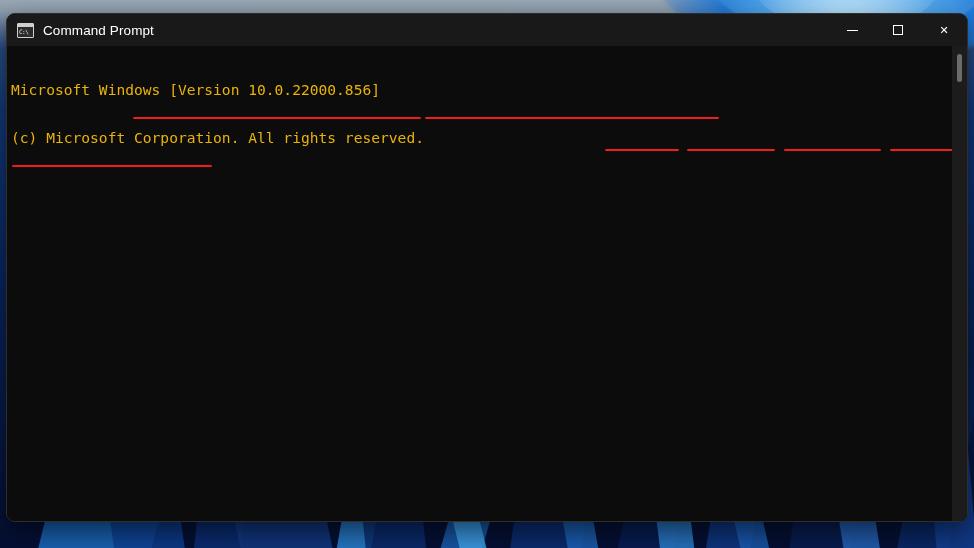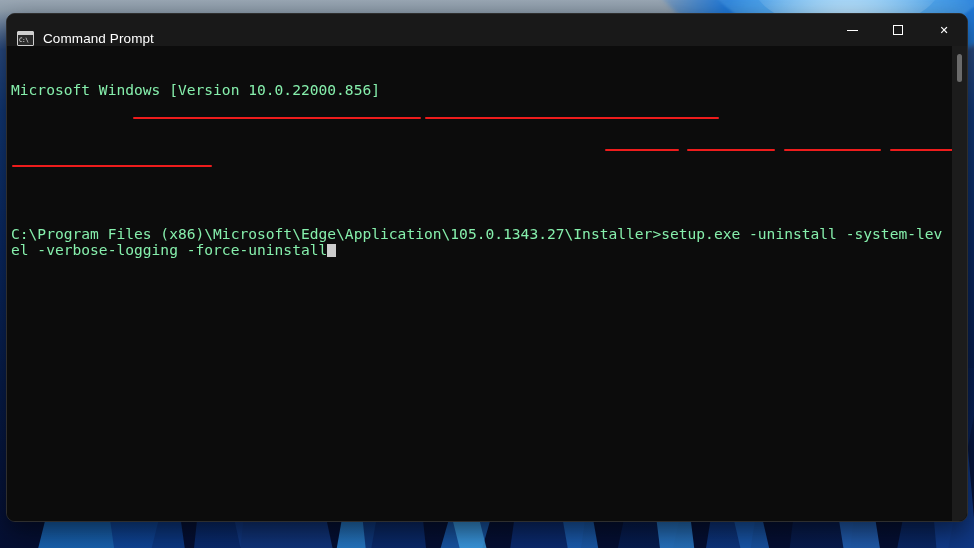--- a/index.html
+++ b/index.html
@@ -73,21 +73,21 @@
     border: 1px solid #2e2e2e;
     box-sizing: border-box;
   }
 
   
   #titlebar {
     position: relative;
     height: 32px;
     background: #191919;
     display: flex;
-    align-items: flex-end;
+    align-items: center;
     user-select: none;
   }
   #title-icon {
     width: 17px; height: 15px;
     margin-left: 10px;
     margin-right: 9px;
     position: relative;
     background: #2b2b2b;
     border: 1px solid #cfcfcf;
     border-radius: 1px;
@@ -154,21 +154,21 @@
     overflow: hidden;
   }
   #console-text {
     position: absolute;
     left: 4px;
     top: 4px;
     right: 22px;
     font-family: "DejaVu Sans Mono", monospace;
     font-size: 14.6px;
     line-height: 16px;
-    color: #86efac;
+    color: #eab308;
     white-space: pre-wrap;
     word-break: break-all;
     letter-spacing: 0px;
   }
   .cline { position: relative; white-space: pre-wrap; }
   .cursor-block {
     display: inline-block;
     width: 9px;
     height: 13px;
     background: #cccccc;
@@ -249,23 +249,23 @@
         </div>
         <div class="wc-btn close">
           <span class="wc-glyph">✕</span>
         </div>
       </div>
     </div>
 
     <div id="console">
       <div id="console-text">
         <div class="cline">Microsoft Windows [Version 10.0.22000.856]</div>
+        <div class="cline">(c) Microsoft Corporation. All rights reserved.</div>
         <div class="cline">&nbsp;</div>
         <div class="cline">&nbsp;</div>
-        <div class="cline"><span>C:\Program Files (x86)\Microsoft\Edge\Application\105.0.1343.27\Installer&gt;</span><span>setup.exe -uninstall -system-level -verbose-logging -force-uninstall</span><span class="cursor-block"></span></div>
       </div>
 
       <div id="annotation-layer">
           <div class="annot" style="left: 126px; top: 71px; width: 288px; background: rgb(238, 28, 28);"></div>
           <div class="annot" style="left: 418px; top: 71px; width: 294px; background: rgb(238, 28, 28);"></div>
           <div class="annot" style="left: 598px; top: 103px; width: 74px; background: rgb(238, 28, 28);"></div>
           <div class="annot" style="left: 680px; top: 103px; width: 88px; background: rgb(238, 28, 28);"></div>
           <div class="annot" style="left: 777px; top: 103px; width: 97px; background: rgb(238, 28, 28);"></div>
           <div class="annot" style="left: 883px; top: 103px; width: 73px; background: rgb(238, 28, 28);"></div>
           <div class="annot" style="left: 5px; top: 119px; width: 200px; background: rgb(238, 28, 28);"></div>

